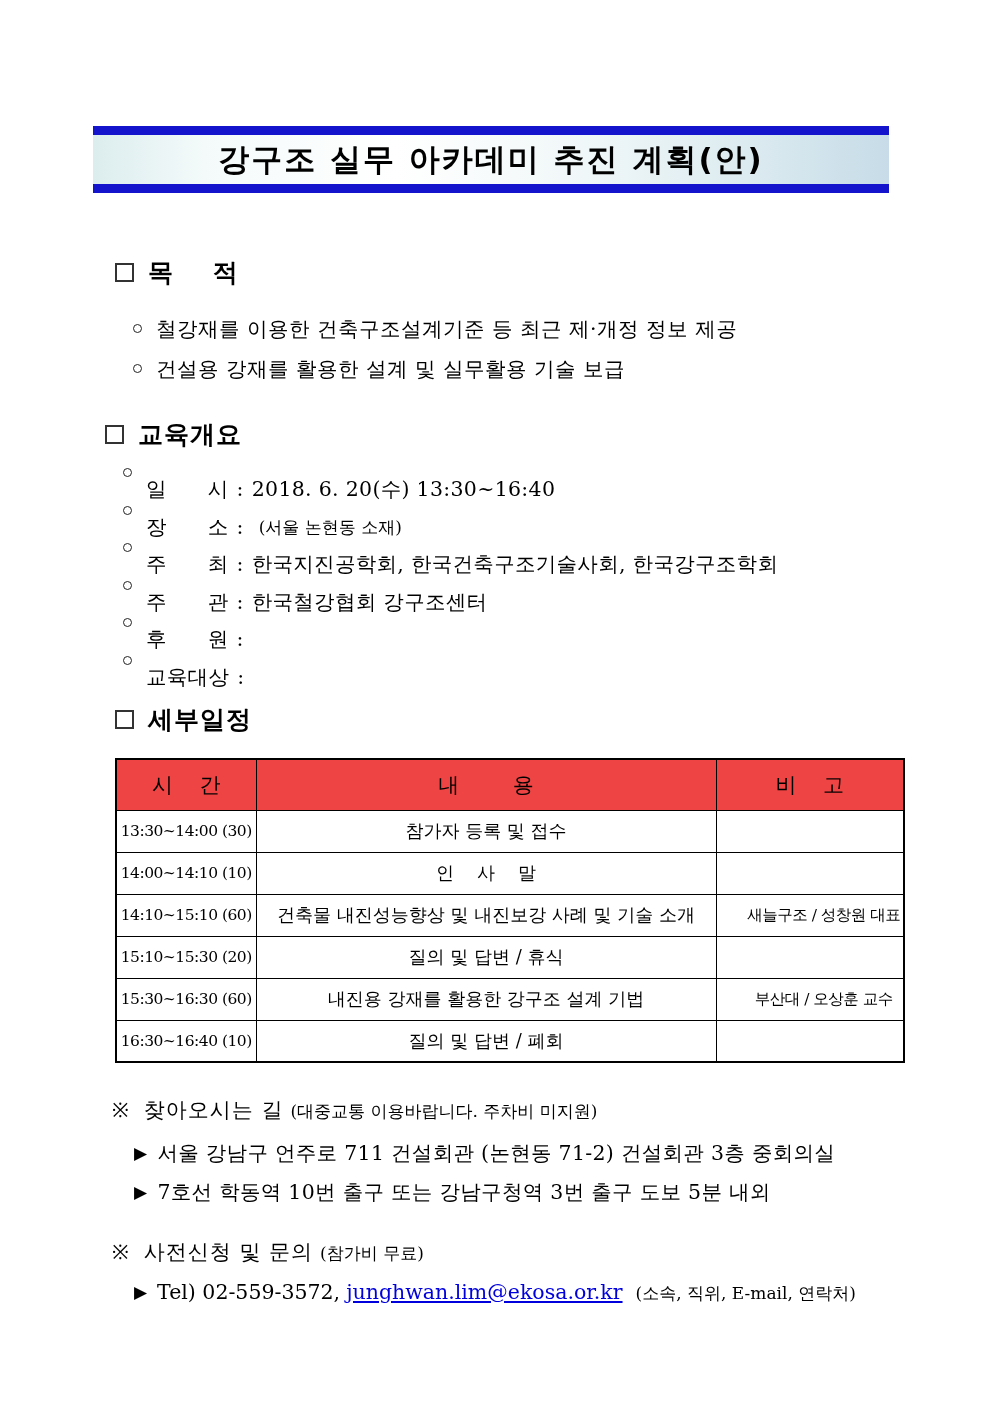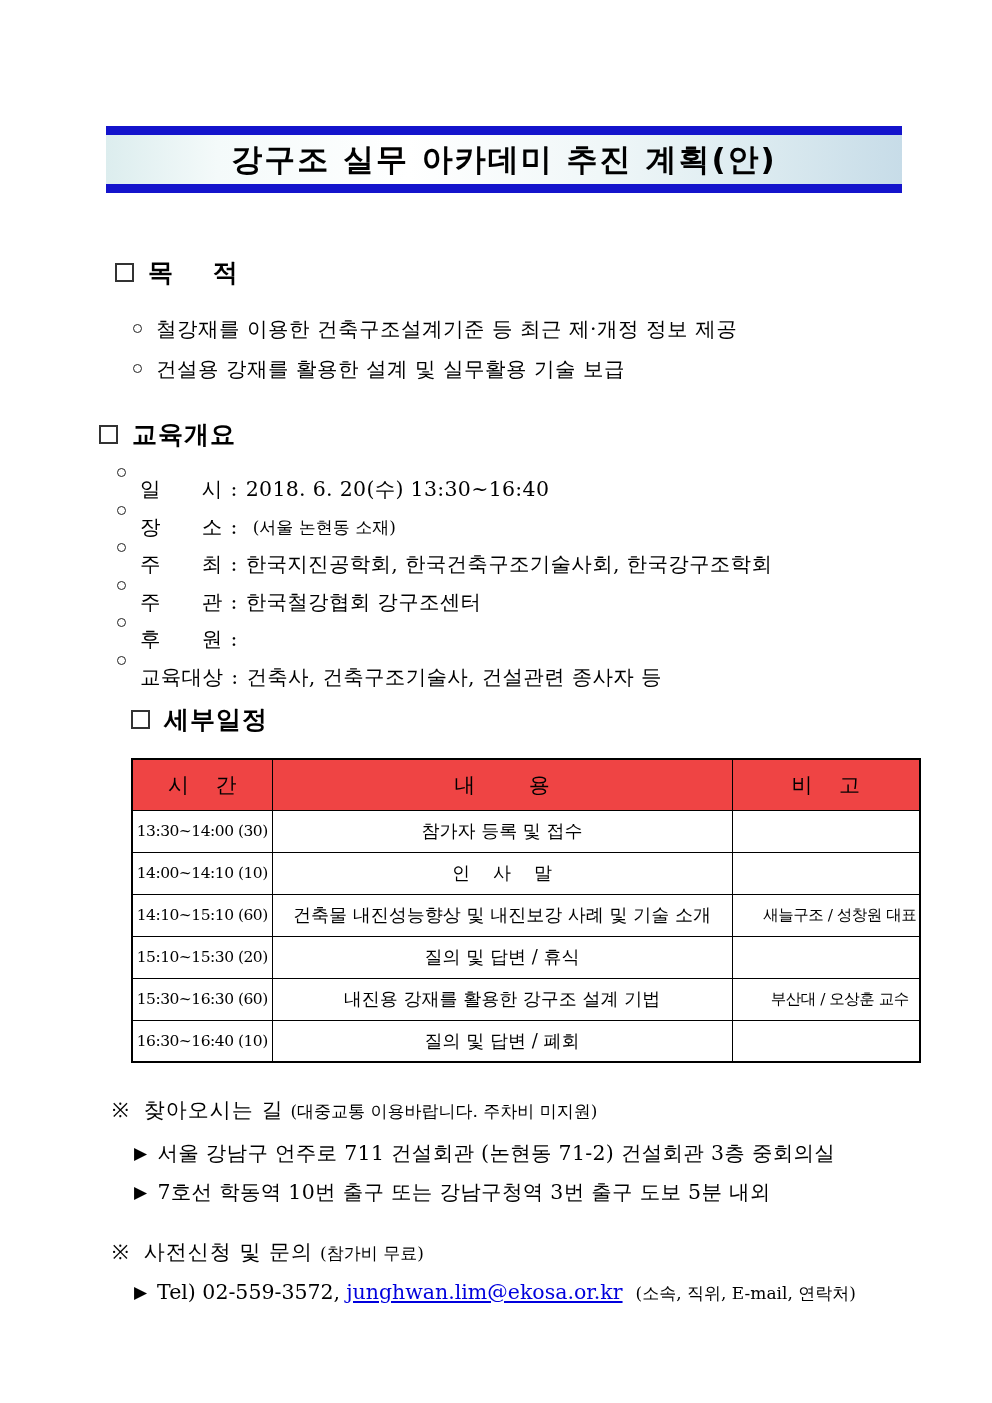--- a/index.html
+++ b/index.html
@@ -7,21 +7,21 @@
   body {
     width: 992px; height: 1403px;
     font-family: "DejaVu Serif", "Liberation Serif", serif;
     color: #000;
     position: relative;
     overflow: hidden;
   }
   .pre { white-space: pre-wrap; }
 
   
-  .banner { position: absolute; left: 106px; top: 126px; width: 796px; }
+  .banner { position: absolute; left: 93px; top: 126px; width: 796px; }
   .banner-bar { height: 9px; background: #1414cc; }
   .banner-body {
     height: 49px;
     display: flex; align-items: center; justify-content: center;
     background: linear-gradient(90deg, #dcedee 0%, #f4fafa 14%, #ffffff 38%, #f0f7f8 62%, #dcebf0 82%, #c7dce8 100%);
   }
   .banner-title {
     font-family: "DejaVu Sans", "Liberation Sans", sans-serif;
     font-weight: bold; font-size: 31px; letter-spacing: 2px; color: #000;
   }
@@ -31,22 +31,22 @@
     display: flex; align-items: center;
     font-family: "DejaVu Sans", "Liberation Sans", sans-serif;
     font-weight: bold; font-size: 25px; letter-spacing: 1px;
   }
   .sq-bullet {
     display: inline-block; width: 19px; height: 19px;
     border: 2px solid #333; margin-right: 14px; flex: none;
   }
 
   .purpose-section { position: absolute; left: 115px; top: 256px; width: 790px; }
-  .overview-section { position: absolute; left: 99px; top: 418px; width: 800px; }
-  .schedule-section { position: absolute; left: 131px; top: 703px; width: 790px; }
+  .overview-section { position: absolute; left: 105px; top: 418px; width: 800px; }
+  .schedule-section { position: absolute; left: 115px; top: 703px; width: 790px; }
 
   
   .o-list { margin-top: 20px; }
   .o-item {
     display: flex; align-items: baseline;
     font-size: 20.5px; line-height: 40px; letter-spacing: 0.5px;
   }
   .o-bullet {
     display: inline-block; width: 9px; height: 9px; flex: none;
     border: 1.5px solid #222; border-radius: 50%;
@@ -165,21 +165,20 @@
     </div>
     <div class="ov-item">
       <span class="o-bullet"></span>
       <span class="ov-label">후      원</span>
       <span class="ov-colon">:</span>
     </div>
     <div class="ov-item">
       <span class="o-bullet"></span>
       <span class="ov-label">교육대상</span>
       <span class="ov-colon">:</span>
-      <span>건축사, 건축구조기술사, 건설관련 종사자 등</span>
     </div>
   </div>
 </div>
 
 <div class="schedule-section">
   <div class="section-heading">
     <span class="sq-bullet"></span>
     <span>세부일정</span>
   </div>
   <table class="sched-table">

